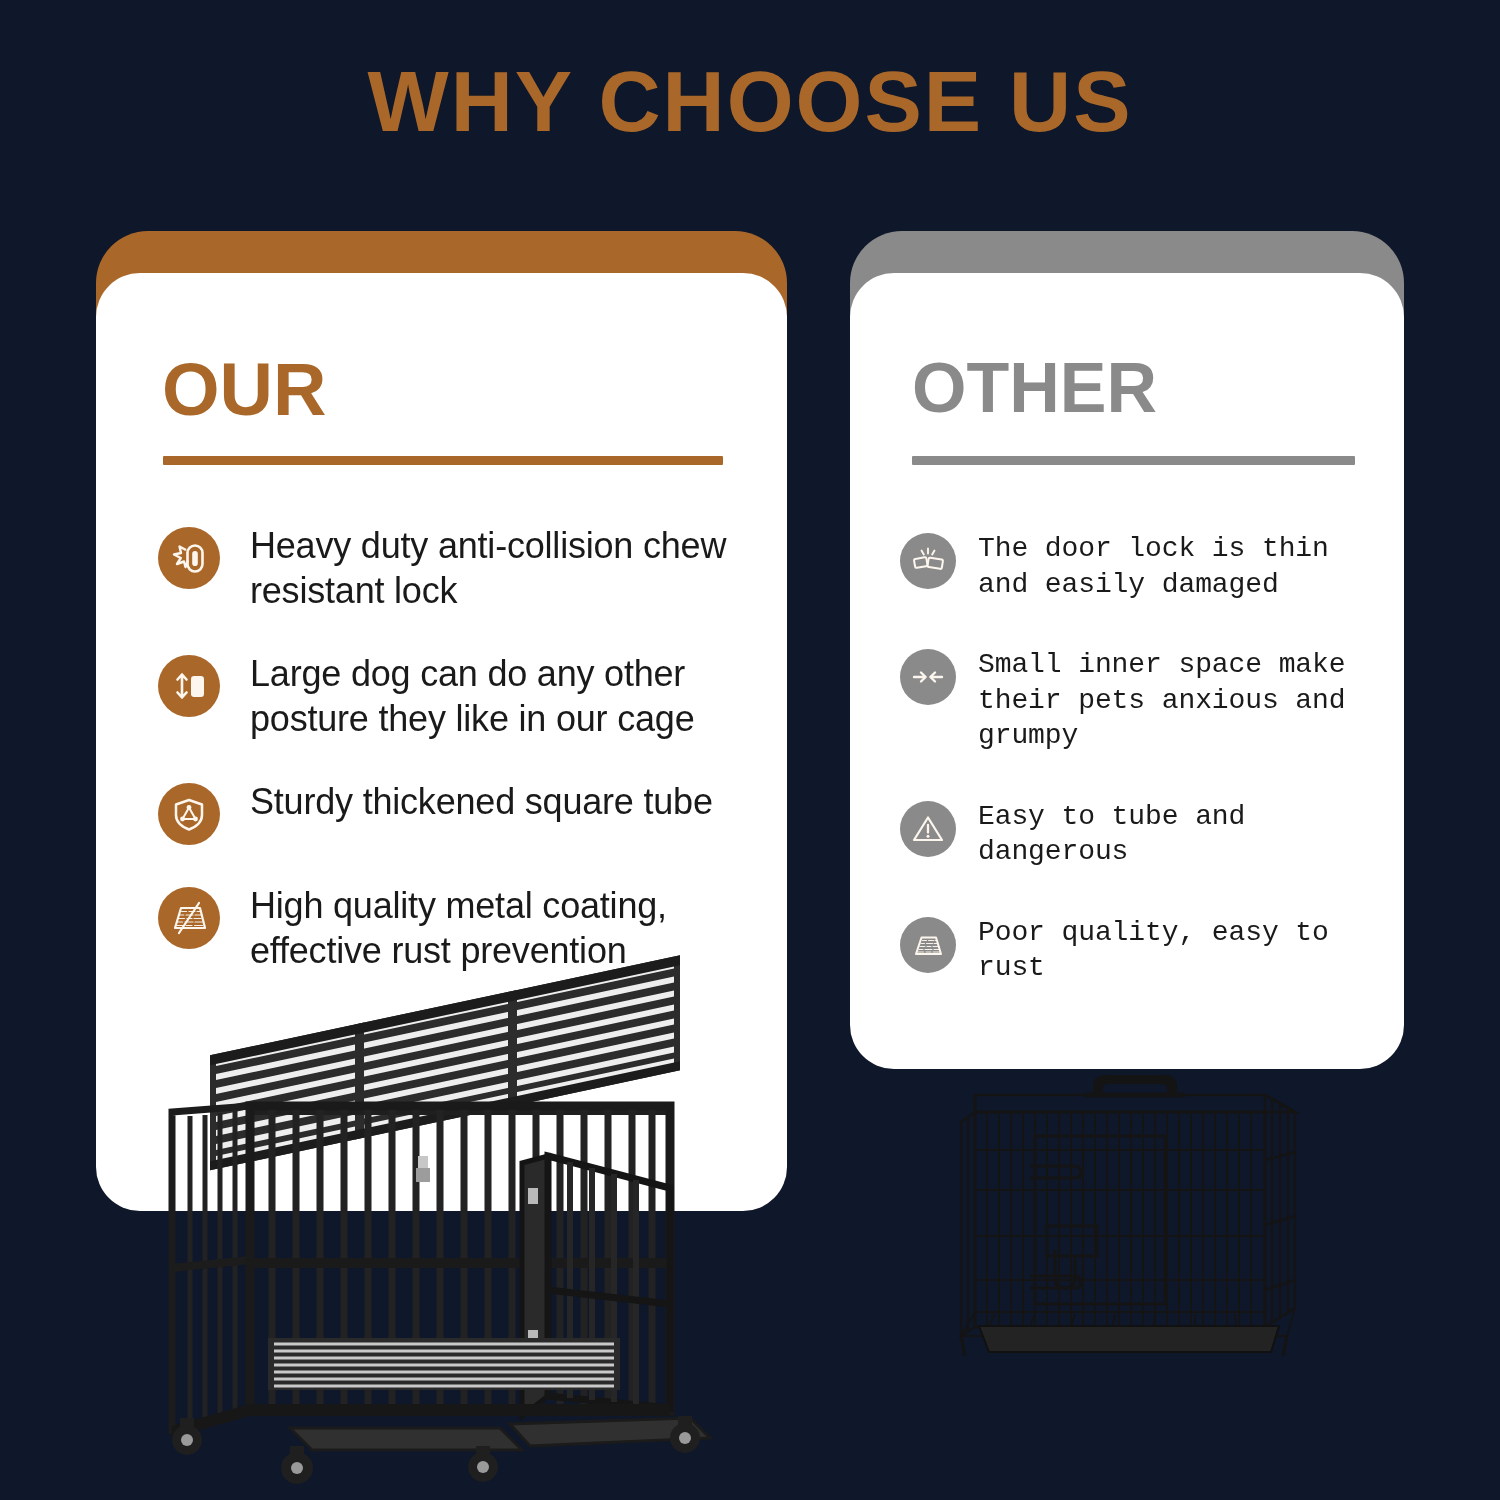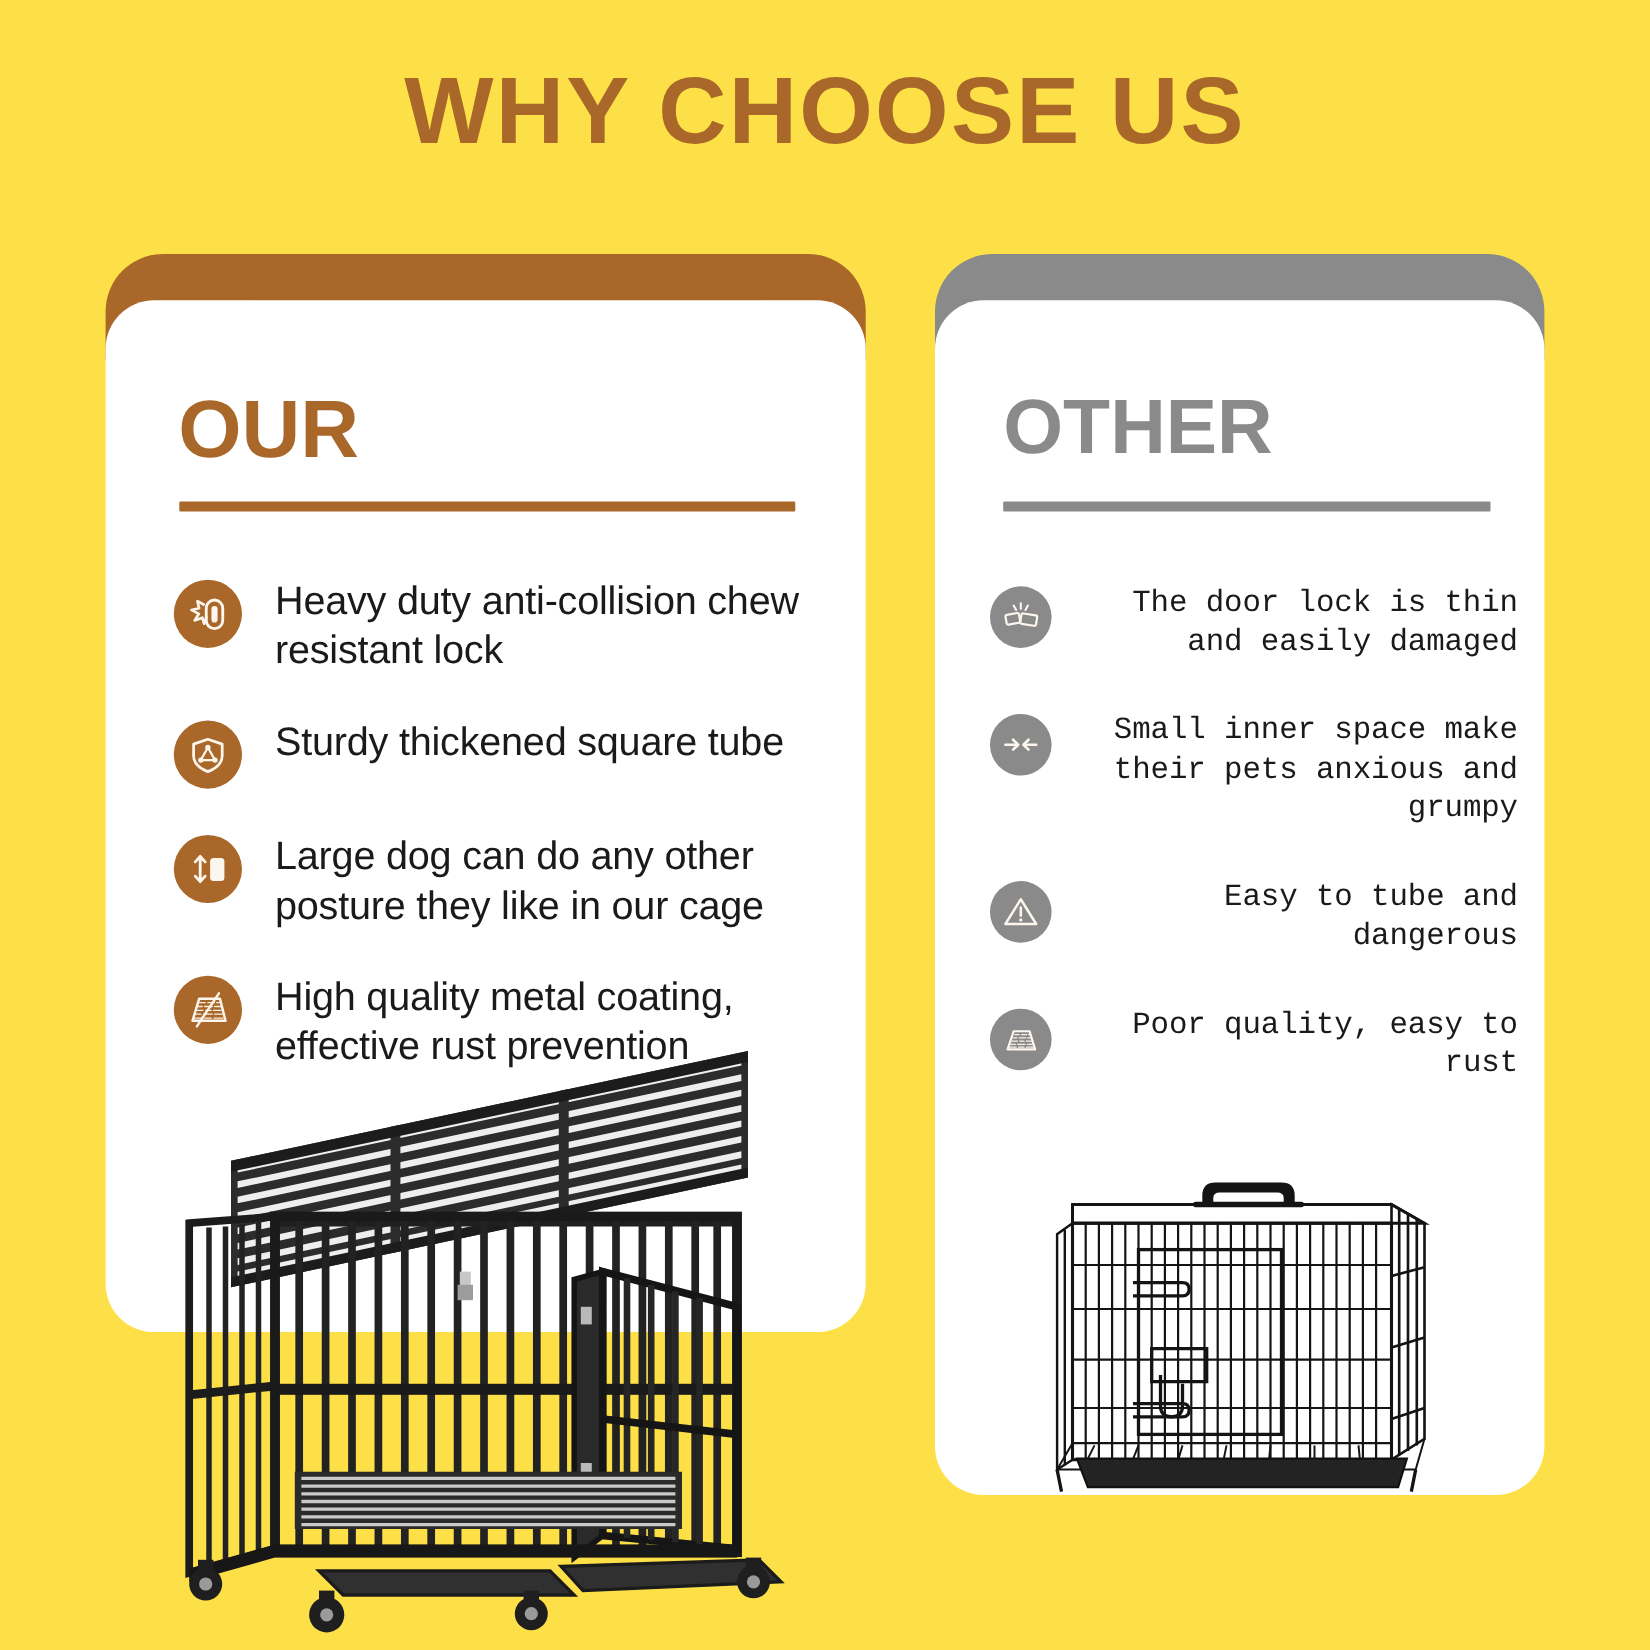--- a/index.html
+++ b/index.html
@@ -2,21 +2,21 @@
 <html><head>
 <meta charset="utf-8">
 <style>
   * { box-sizing: border-box; margin: 0; padding: 0; }
   html, body {
     width: 1500px; height: 1500px;
     background: #f7f1ea;
     font-family: "Liberation Sans", sans-serif;
     overflow: hidden;
   }
-  .page { position: relative; width: 1500px; height: 1500px; background: #fde047; }
+  .page { position: relative; width: 1500px; height: 1500px; background: #0f172a; }
 
   
   .page-title {
     position: absolute;
     top: 56px; left: 0; width: 1500px;
     text-align: center;
     font-size: 86px;
     font-weight: bold;
     letter-spacing: 2px;
     color: #a9682a;
@@ -40,21 +40,21 @@
     background: #ffffff;
     border-radius: 44px;
   }
 
   .card-our { left: 96px; top: 231px; width: 691px; height: 980px; }
   .card-our .card-topbar { background: #a9682a; }
   .card-our .card-body { height: 938px; }
 
   .card-other { left: 850px; top: 231px; width: 554px; height: 980px; }
   .card-other .card-topbar { background: #8a8a8a; }
-  .card-other .card-body { height: 1086px; text-align: right; }
+  .card-other .card-body { height: 796px; }
 
   
   .card-heading {
     position: absolute;
     font-weight: bold;
     line-height: 1;
   }
   .card-our .card-heading { left: 66px; top: 80px; font-size: 74px; color: #a9682a; }
   .card-other .card-heading { left: 62px; top: 80px; font-size: 70px; color: #8a8a8a; }
 
@@ -118,38 +118,38 @@
               <rect x="23.2" y="13" width="5.6" height="15" rx="2.8" fill="#fdf6ee"></rect>
               <path d="M17 12 L10.5 8.5 L12 15 L5 16.5 L11.8 20 L8 26 L15 23.5 L16.5 29 L19 22.5" fill="none" stroke="#fdf6ee" stroke-width="2.4" stroke-linejoin="round"></path>
             </svg>
           </span>
           <span class="feature-text">Heavy duty anti-collision chew resistant lock</span>
         </div>
 
         <div class="feature-row">
           <span class="feature-icon">
             <svg width="40" height="40" viewBox="0 0 40 40">
+              <path d="M13 9 L13 31 M8.5 13.5 L13 8.5 L17.5 13.5 M8.5 26.5 L13 31.5 L17.5 26.5" fill="none" stroke="#fdf6ee" stroke-width="2.6" stroke-linecap="round" stroke-linejoin="round"></path>
+              <rect x="22" y="10" width="13" height="21" rx="3.2" fill="#fdf6ee"></rect>
+            </svg>
+          </span>
+          <span class="feature-text">Large dog can do any other posture they like in our cage</span>
+        </div>
+
+        <div class="feature-row">
+          <span class="feature-icon">
+            <svg width="40" height="40" viewBox="0 0 40 40">
               <path d="M20 6 L33 10.5 V21 C33 28.5 26.5 33 20 35.5 C13.5 33 7 28.5 7 21 V10.5 Z" fill="none" stroke="#fdf6ee" stroke-width="2.5" stroke-linejoin="round"></path>
               <path d="M20 13.5 L26.5 25 H13.5 Z" fill="none" stroke="#fdf6ee" stroke-width="2"></path>
               <circle cx="20" cy="13.5" r="2.4" fill="#fdf6ee"></circle>
               <circle cx="13.5" cy="25" r="2.4" fill="#fdf6ee"></circle>
               <circle cx="26.5" cy="25" r="2.4" fill="#fdf6ee"></circle>
             </svg>
           </span>
           <span class="feature-text">Sturdy thickened square tube</span>
-        </div>
-
-        <div class="feature-row">
-          <span class="feature-icon">
-            <svg width="40" height="40" viewBox="0 0 40 40">
-              <path d="M13 9 L13 31 M8.5 13.5 L13 8.5 L17.5 13.5 M8.5 26.5 L13 31.5 L17.5 26.5" fill="none" stroke="#fdf6ee" stroke-width="2.6" stroke-linecap="round" stroke-linejoin="round"></path>
-              <rect x="22" y="10" width="13" height="21" rx="3.2" fill="#fdf6ee"></rect>
-            </svg>
-          </span>
-          <span class="feature-text">Large dog can do any other posture they like in our cage</span>
         </div>
 
         <div class="feature-row">
           <span class="feature-icon">
             <svg width="42" height="42" viewBox="0 0 42 42">
               <path d="M13 11 H32 L37 31 H7 Z" fill="none" stroke="#fdf6ee" stroke-width="2.2" stroke-linejoin="round"></path>
               <g stroke="#fdf6ee" stroke-width="1.2" stroke-linecap="round" opacity="0.95">
                 <path d="M13.5 14.5 h5 M21 14.5 h6 M29 14.5 h3"></path>
                 <path d="M11.8 18 h4 M18 18 h7 M27 18 h6"></path>
                 <path d="M10.5 21.5 h6 M19 21.5 h5 M26 21.5 h7"></path>

